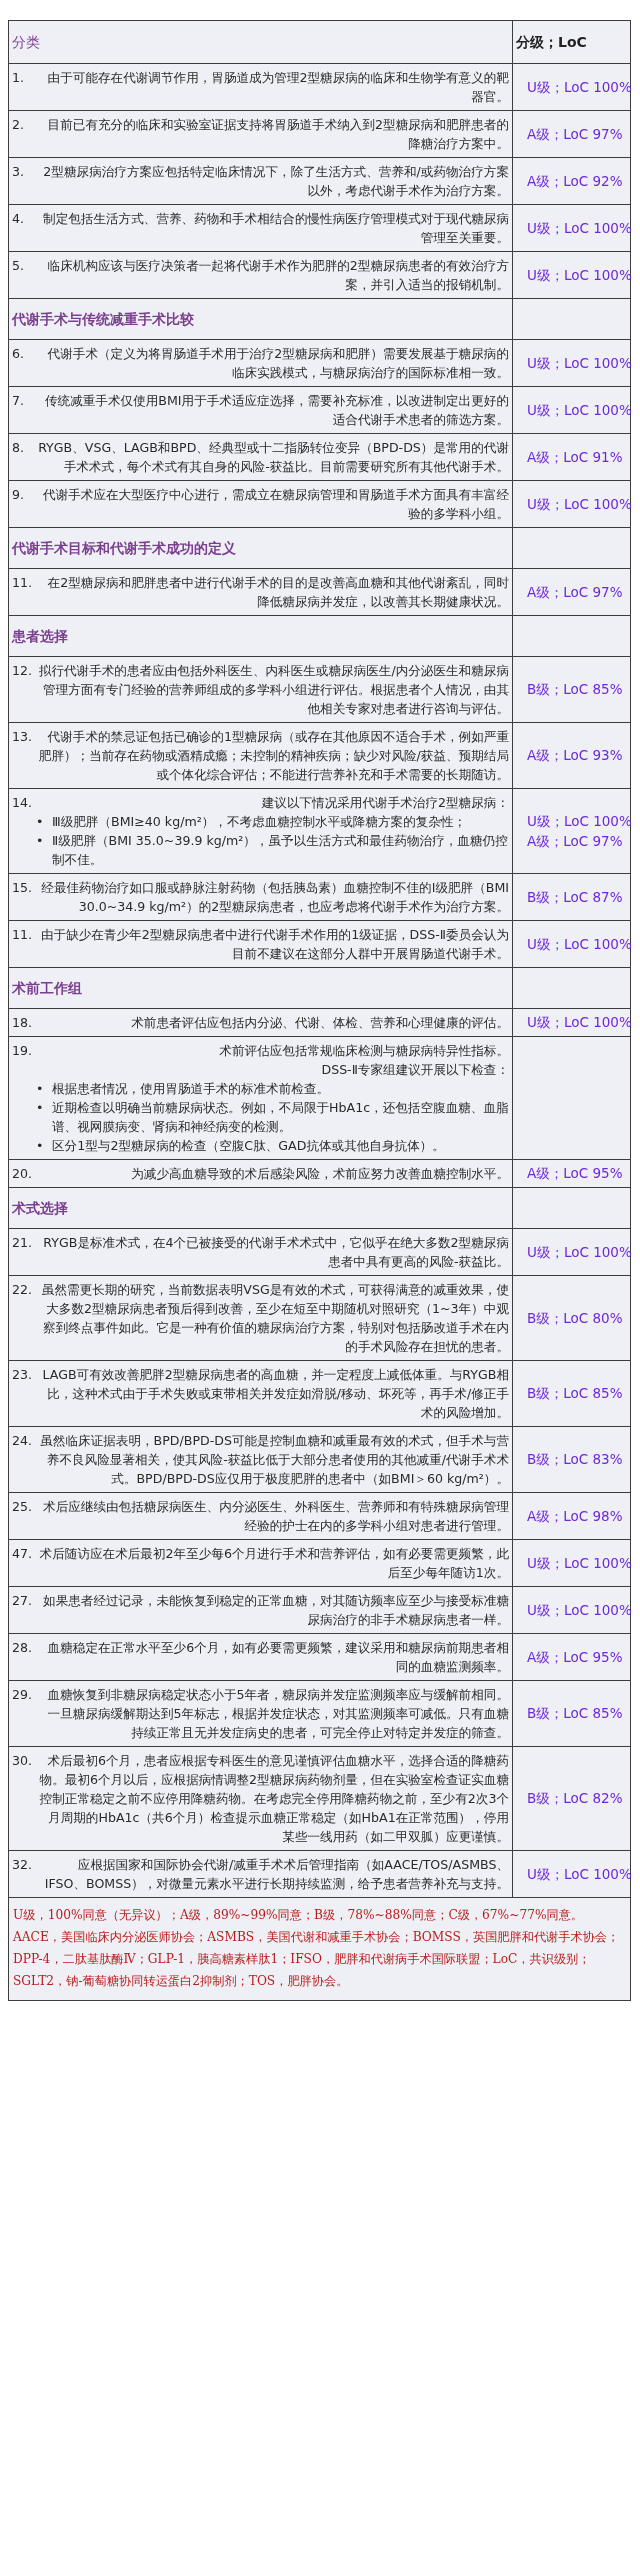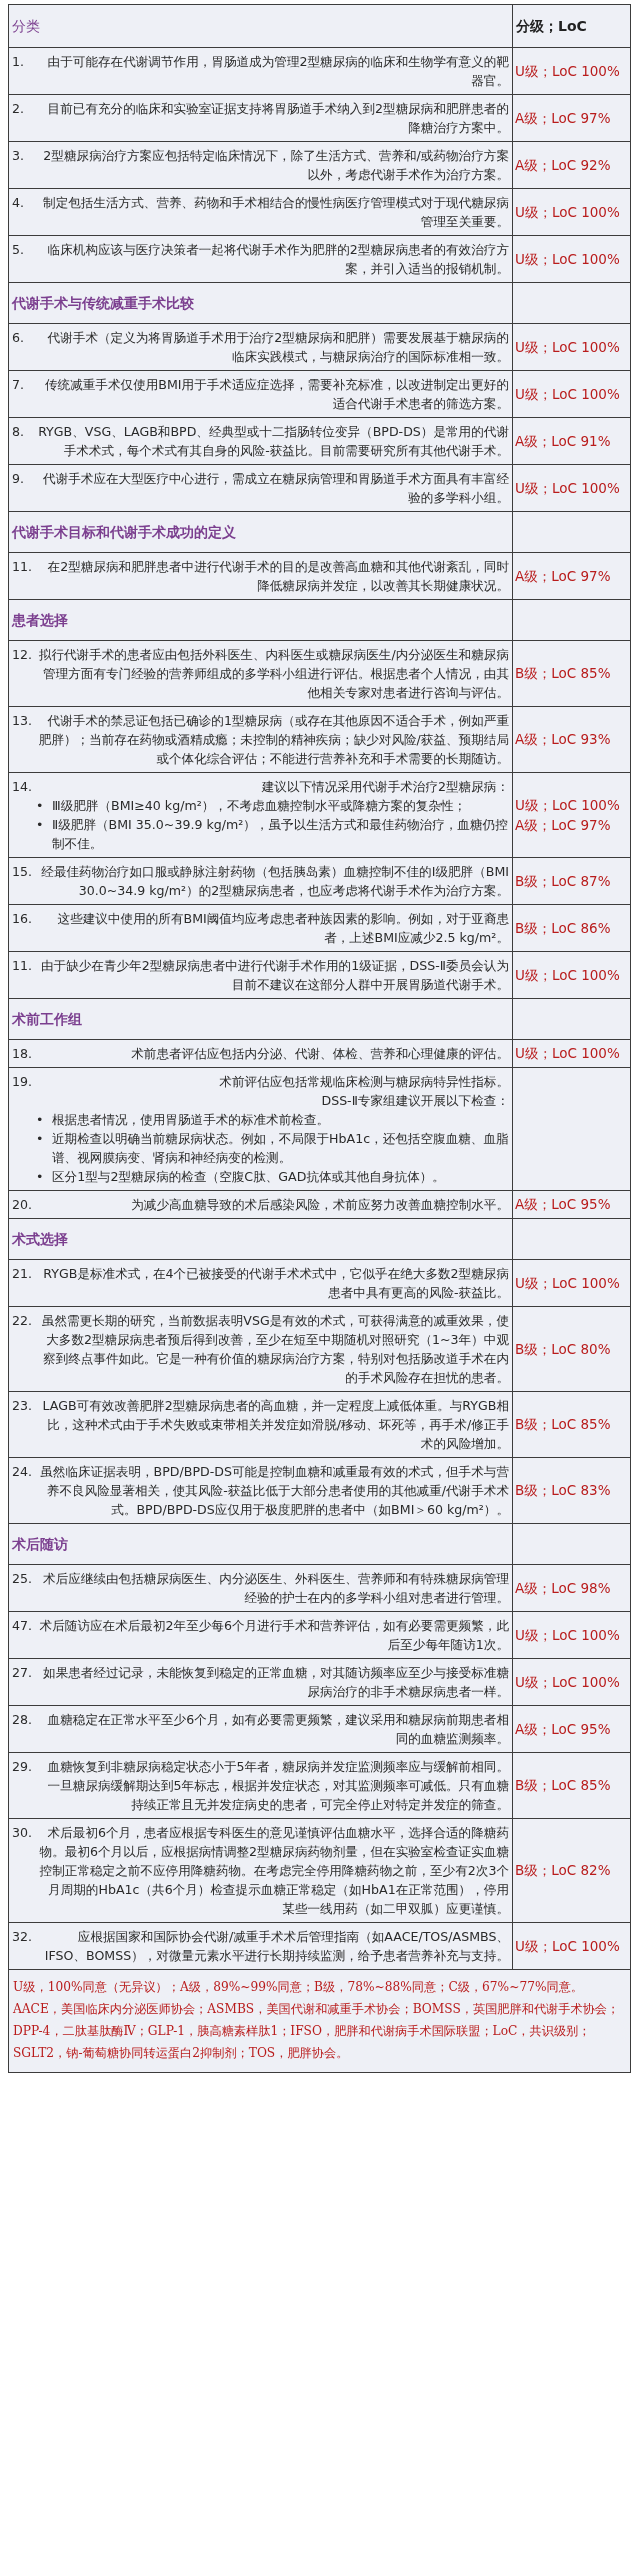--- a/index.html
+++ b/index.html
@@ -1,22 +1,22 @@
 <!DOCTYPE html>
 <html><head>
 <meta charset="utf-8">
 <style>
   html, body { margin:0; padding:0; background:#ffffff; }
   body { width:640px; height:2560px; overflow:hidden; font-family:"DejaVu Sans", sans-serif; }
-  .doc { position:absolute; left:8px; top:4px; width:622px; }
+  .doc { position:absolute; left:8px; top:20px; width:622px; }
   table { border-collapse:collapse; width:622px; table-layout:fixed; background:#eef0f6; }
   td { border:1px solid #3c3c3c; vertical-align:middle; color:#2a2a2a; font-size:12.6px; line-height:19px; padding:4px 3px 4px 3px; }
   col.c1 { width:504px; }
   col.c2 { width:118px; }
-  td.grade { font-size:13.5px; white-space:nowrap; padding-left:2px; color:#b91c1c;border-radius:10px; }
+  td.grade { font-size:13.5px; white-space:nowrap; padding-left:14px; color:#6d28d9;border-radius:10px; }
   tr.hdr td { height:42px; padding:0 3px; }
   .hdr-cat { color:#7b3f8f; font-size:14px; }
   .hdr-grade { font-weight:bold; font-size:14px; color:#222; }
   tr.section td { height:40px; padding:0 3px;margin-left:32px; }
   .sec-title { color:#7b3f8f; font-size:14px; font-weight:bold; }
   .item { display:flex; }
   .num { flex:0 0 26px; }
   .txt { flex:1;text-align:right; }
   ul { margin:0; padding:0 0 0 40px; list-style:none; }
   ul li { position:relative; }
@@ -207,31 +207,20 @@
               <div class="txt">
                 <div>经最佳药物治疗如口服或静脉注射药物（包括胰岛素）血糖控制不佳的Ⅰ级肥胖（BMI 30.0~34.9 kg/m²）的2型糖尿病患者，也应考虑将代谢手术作为治疗方案。</div>
               </div>
             </div>
           </td>
           <td class="grade"><span>B级；LoC 87%</span></td>
         </tr>
         <tr>
           <td>
             <div class="item">
-              <span class="num">16.</span>
-              <div class="txt">
-                <div>这些建议中使用的所有BMI阈值均应考虑患者种族因素的影响。例如，对于亚裔患者，上述BMI应减少2.5 kg/m²。</div>
-              </div>
-            </div>
-          </td>
-          <td class="grade"><span>B级；LoC 86%</span></td>
-        </tr>
-        <tr>
-          <td>
-            <div class="item">
               <span class="num">11.</span>
               <div class="txt">
                 <div>由于缺少在青少年2型糖尿病患者中进行代谢手术作用的1级证据，DSS-Ⅱ委员会认为目前不建议在这部分人群中开展胃肠道代谢手术。</div>
               </div>
             </div>
           </td>
           <td class="grade"><span>U级；LoC 100%</span></td>
         </tr>
         <tr class="section">
           <td><span class="sec-title">术前工作组</span></td>
@@ -316,24 +305,20 @@
         <tr>
           <td>
             <div class="item">
               <span class="num">24.</span>
               <div class="txt">
                 <div>虽然临床证据表明，BPD/BPD-DS可能是控制血糖和减重最有效的术式，但手术与营养不良风险显著相关，使其风险-获益比低于大部分患者使用的其他减重/代谢手术术式。BPD/BPD-DS应仅用于极度肥胖的患者中（如BMI＞60 kg/m²）。</div>
               </div>
             </div>
           </td>
           <td class="grade"><span>B级；LoC 83%</span></td>
-        </tr>
-        <tr class="section">
-          <td><span class="sec-title">术后随访</span></td>
-          <td></td>
         </tr>
         <tr>
           <td>
             <div class="item">
               <span class="num">25.</span>
               <div class="txt">
                 <div>术后应继续由包括糖尿病医生、内分泌医生、外科医生、营养师和有特殊糖尿病管理经验的护士在内的多学科小组对患者进行管理。</div>
               </div>
             </div>
           </td>

